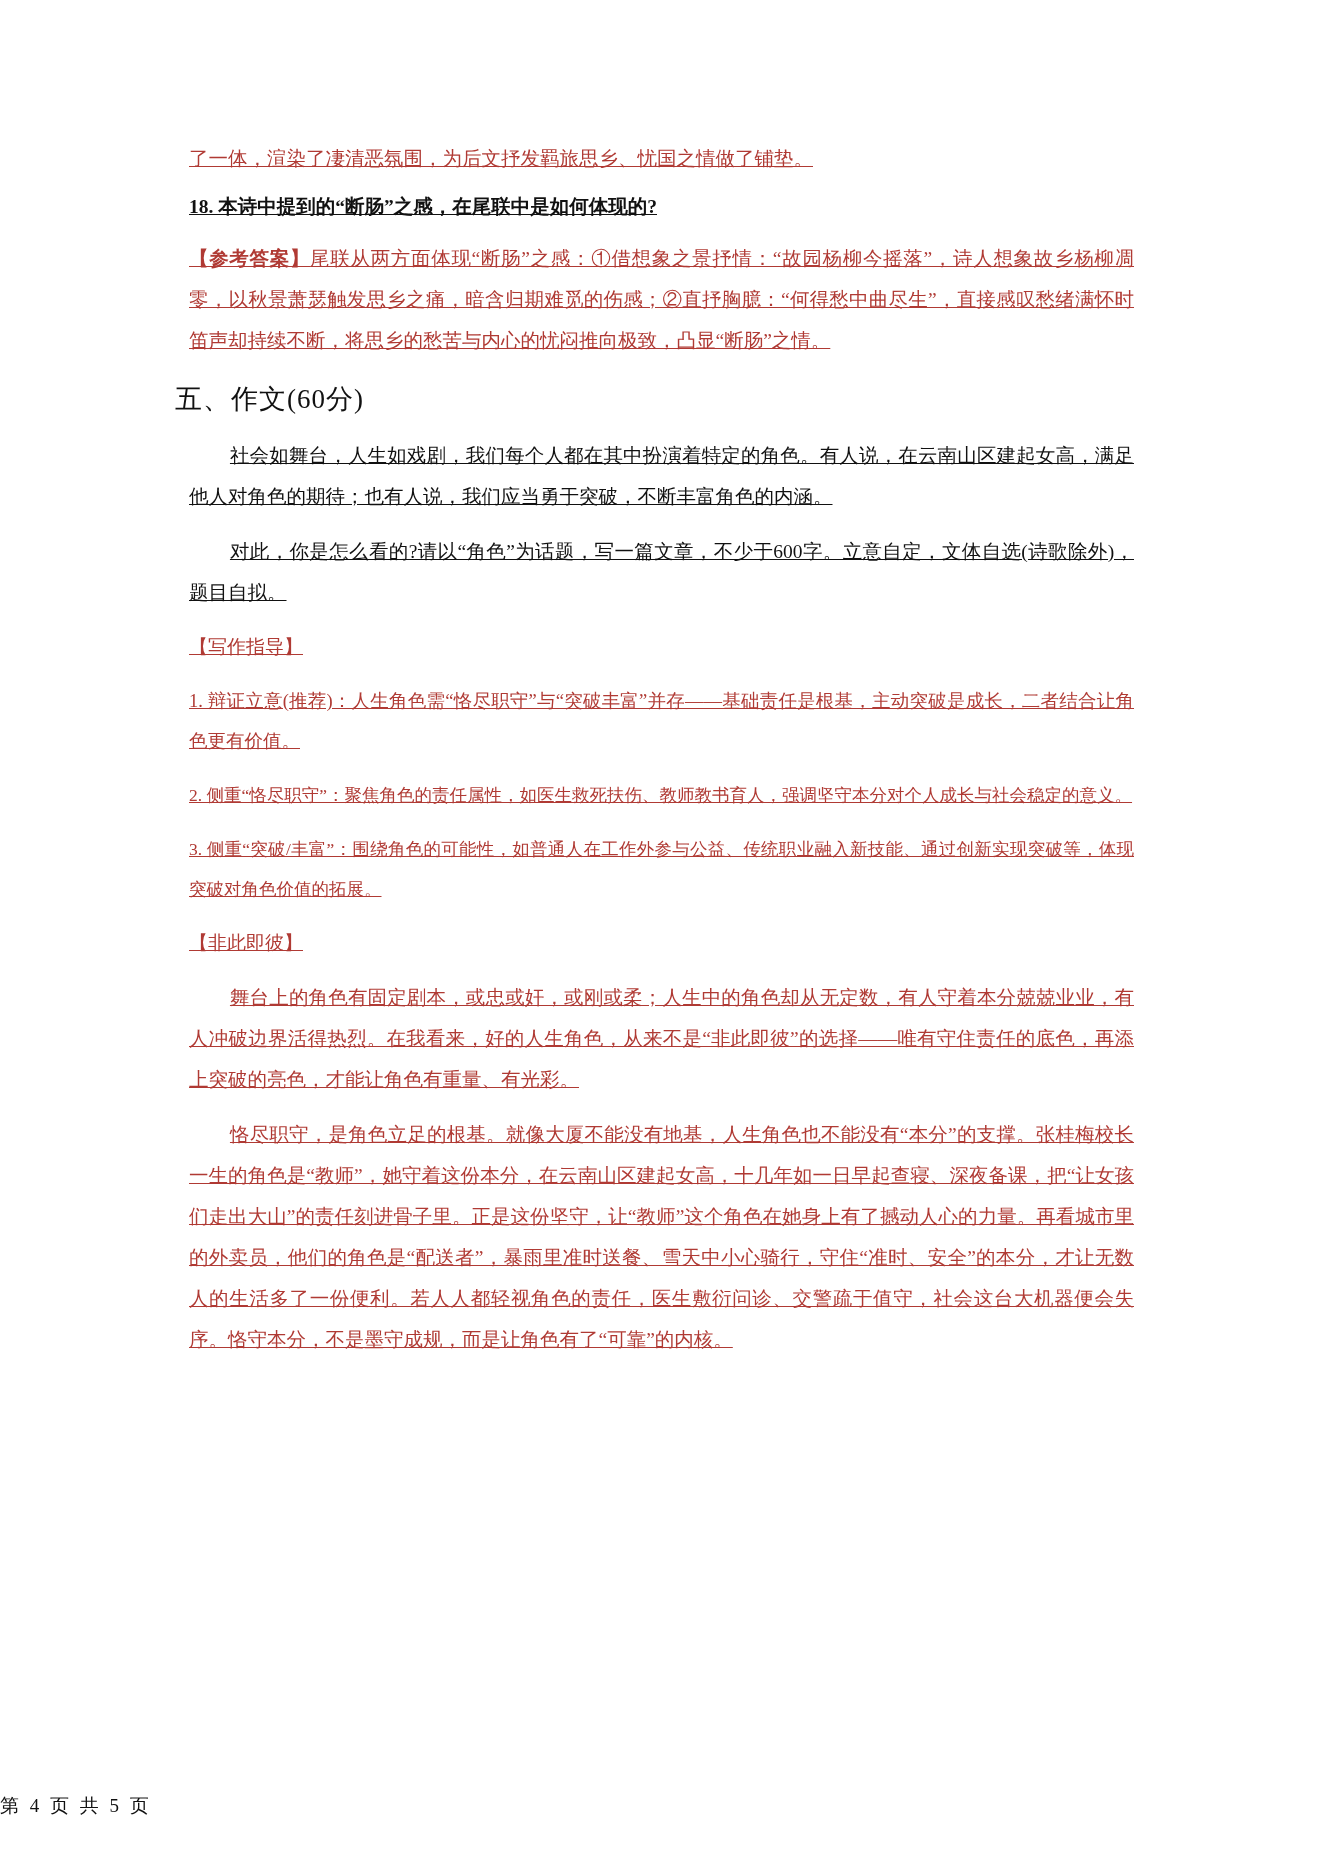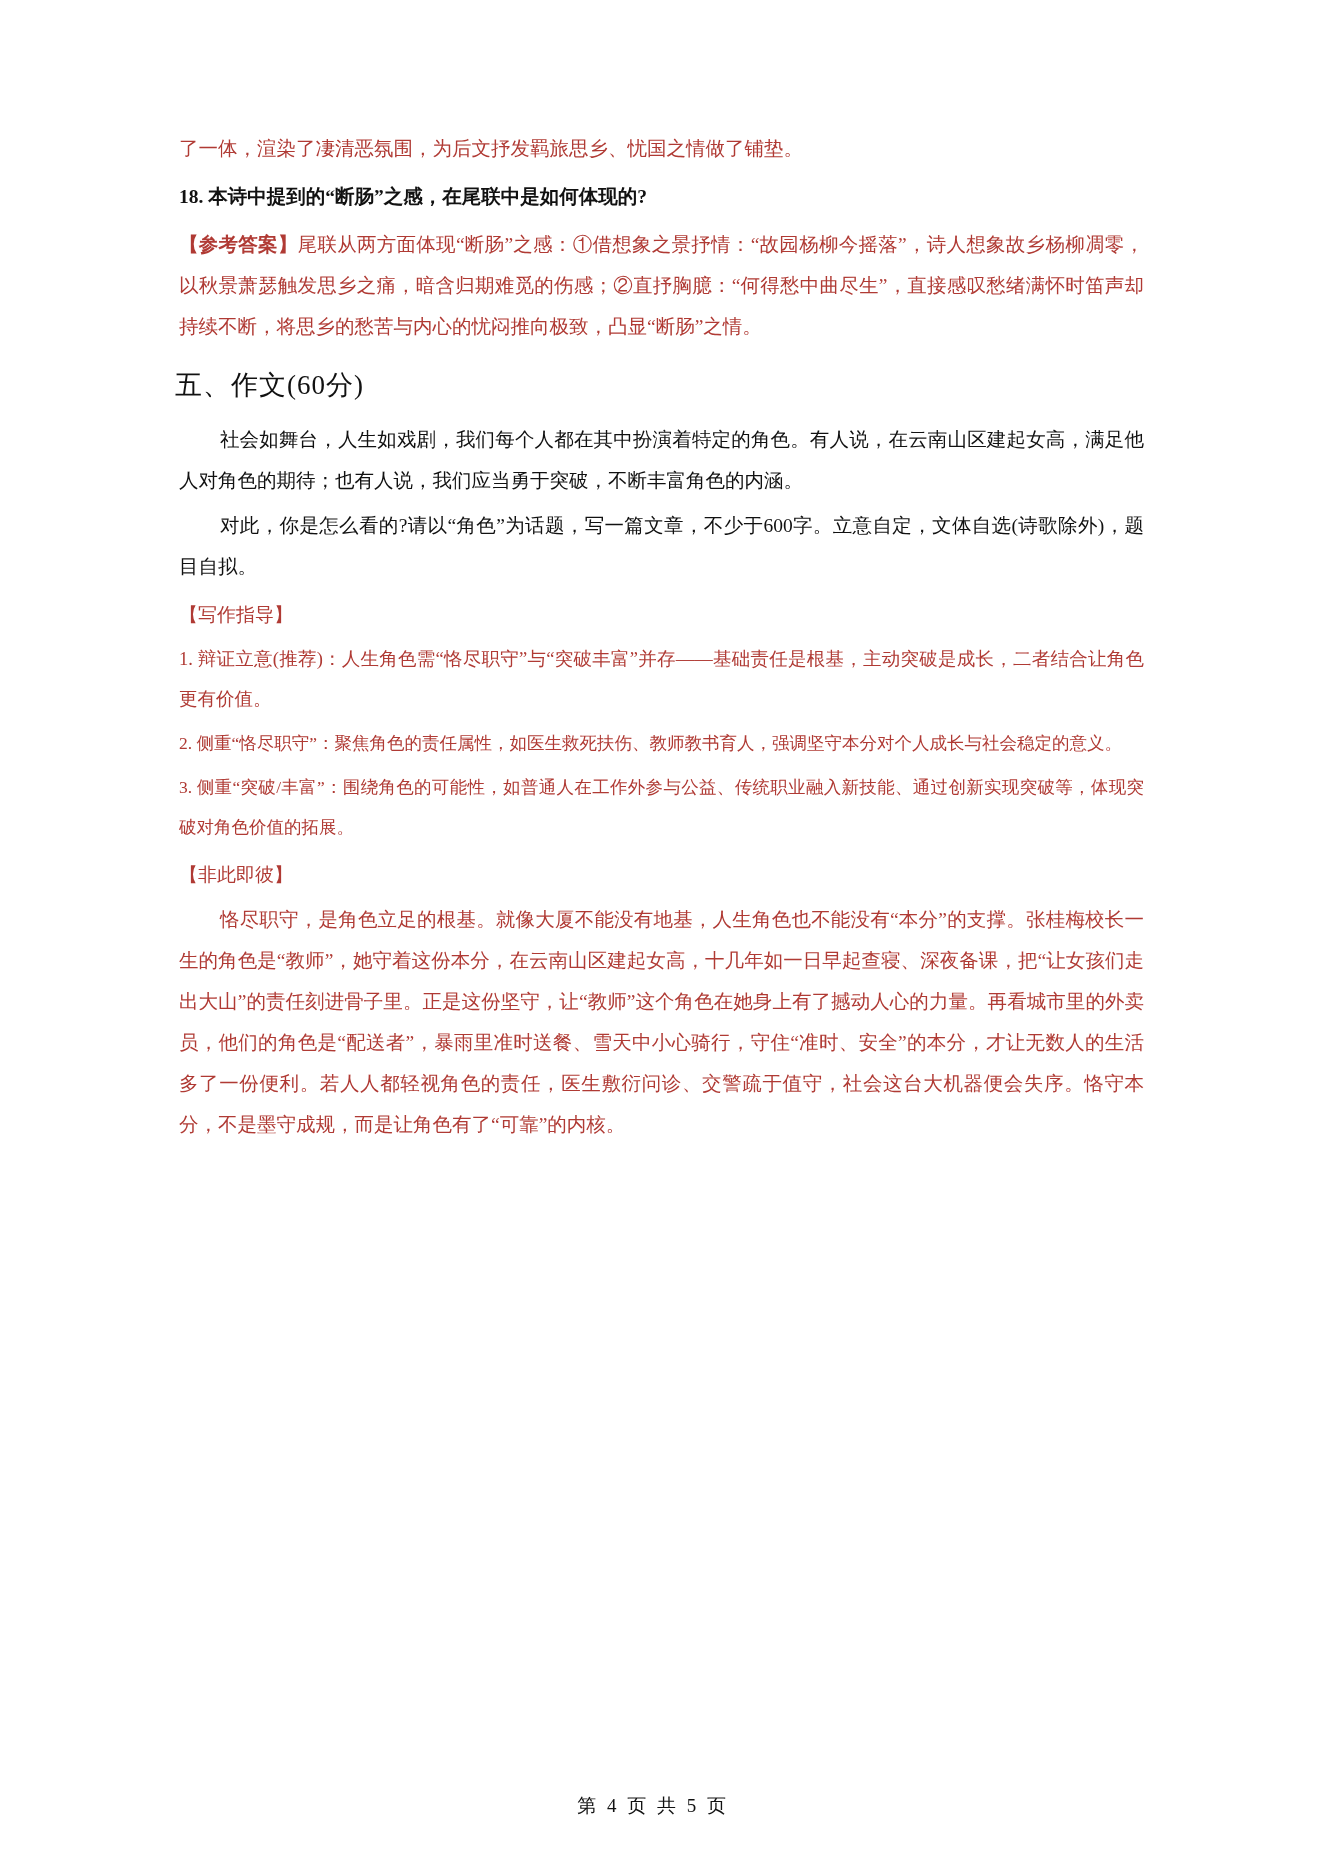--- a/index.html
+++ b/index.html
@@ -20,22 +20,23 @@
     box-sizing: border-box;
     padding: 130px 175px 0 175px;
   }
   .ans {
     color: #b03a34;
   }
   .dark {
     color: #111111;
   }
   p {
-    margin: 4px;
+    margin: 14px;
     padding: 0;
+    text-decoration: underline;
   }
   .tail-line {
     font-size: 19.5px;
     line-height: 30px;
     margin-bottom: 16px;
   }
   .q-head {
     font-size: 19.5px;
     line-height: 34px;
     font-weight: bold;
@@ -85,21 +86,21 @@
     font-size: 19.5px;
     line-height: 44px;
     text-align: center;
     margin-top: 4px;
   }
   .footer {
     position: absolute;
     left: 0;
     right: 17px;
     bottom: 52px;
-    text-align: center;
+    text-align: left;
     font-size: 19px;
     letter-spacing: 3px;
     color: #111;
     font-family: "Liberation Serif", serif;
   }
 </style>
 </head>
 <body>
 
 <div class="page">
@@ -122,18 +123,19 @@
 
   <p class="guide-line ans">1. 辩证立意(推荐)：人生角色需“恪尽职守”与“突破丰富”并存——基础责任是根基，主动突破是成长，二者结合让角色更有价值。</p>
 
   <p class="guide-line small ans">2. 侧重“恪尽职守”：聚焦角色的责任属性，如医生救死扶伤、教师教书育人，强调坚守本分对个人成长与社会稳定的意义。</p>
 
   <p class="guide-line small ans">3. 侧重“突破/丰富”：围绕角色的可能性，如普通人在工作外参与公益、传统职业融入新技能、通过创新实现突破等，体现突破对角色价值的拓展。</p>
 
   <p class="guide-head ans">【非此即彼】</p>
 
 
+  <p class="body-para ans">舞台上的角色有固定剧本，或忠或奸，或刚或柔；人生中的角色却从无定数，有人守着本分兢兢业业，有人冲破边界活得热烈。在我看来，好的人生角色，从来不是“非此即彼”的选择——唯有守住责任的底色，再添上突破的亮色，才能让角色有重量、有光彩。</p>
 
   <p class="body-para ans">恪尽职守，是角色立足的根基。就像大厦不能没有地基，人生角色也不能没有“本分”的支撑。张桂梅校长一生的角色是“教师”，她守着这份本分，在云南山区建起女高，十几年如一日早起查寝、深夜备课，把“让女孩们走出大山”的责任刻进骨子里。正是这份坚守，让“教师”这个角色在她身上有了撼动人心的力量。再看城市里的外卖员，他们的角色是“配送者”，暴雨里准时送餐、雪天中小心骑行，守住“准时、安全”的本分，才让无数人的生活多了一份便利。若人人都轻视角色的责任，医生敷衍问诊、交警疏于值守，社会这台大机器便会失序。恪守本分，不是墨守成规，而是让角色有了“可靠”的内核。</p>
 
   <div class="footer">第 4 页 共 5 页</div>
 
 </div>
 
 </body></html>

